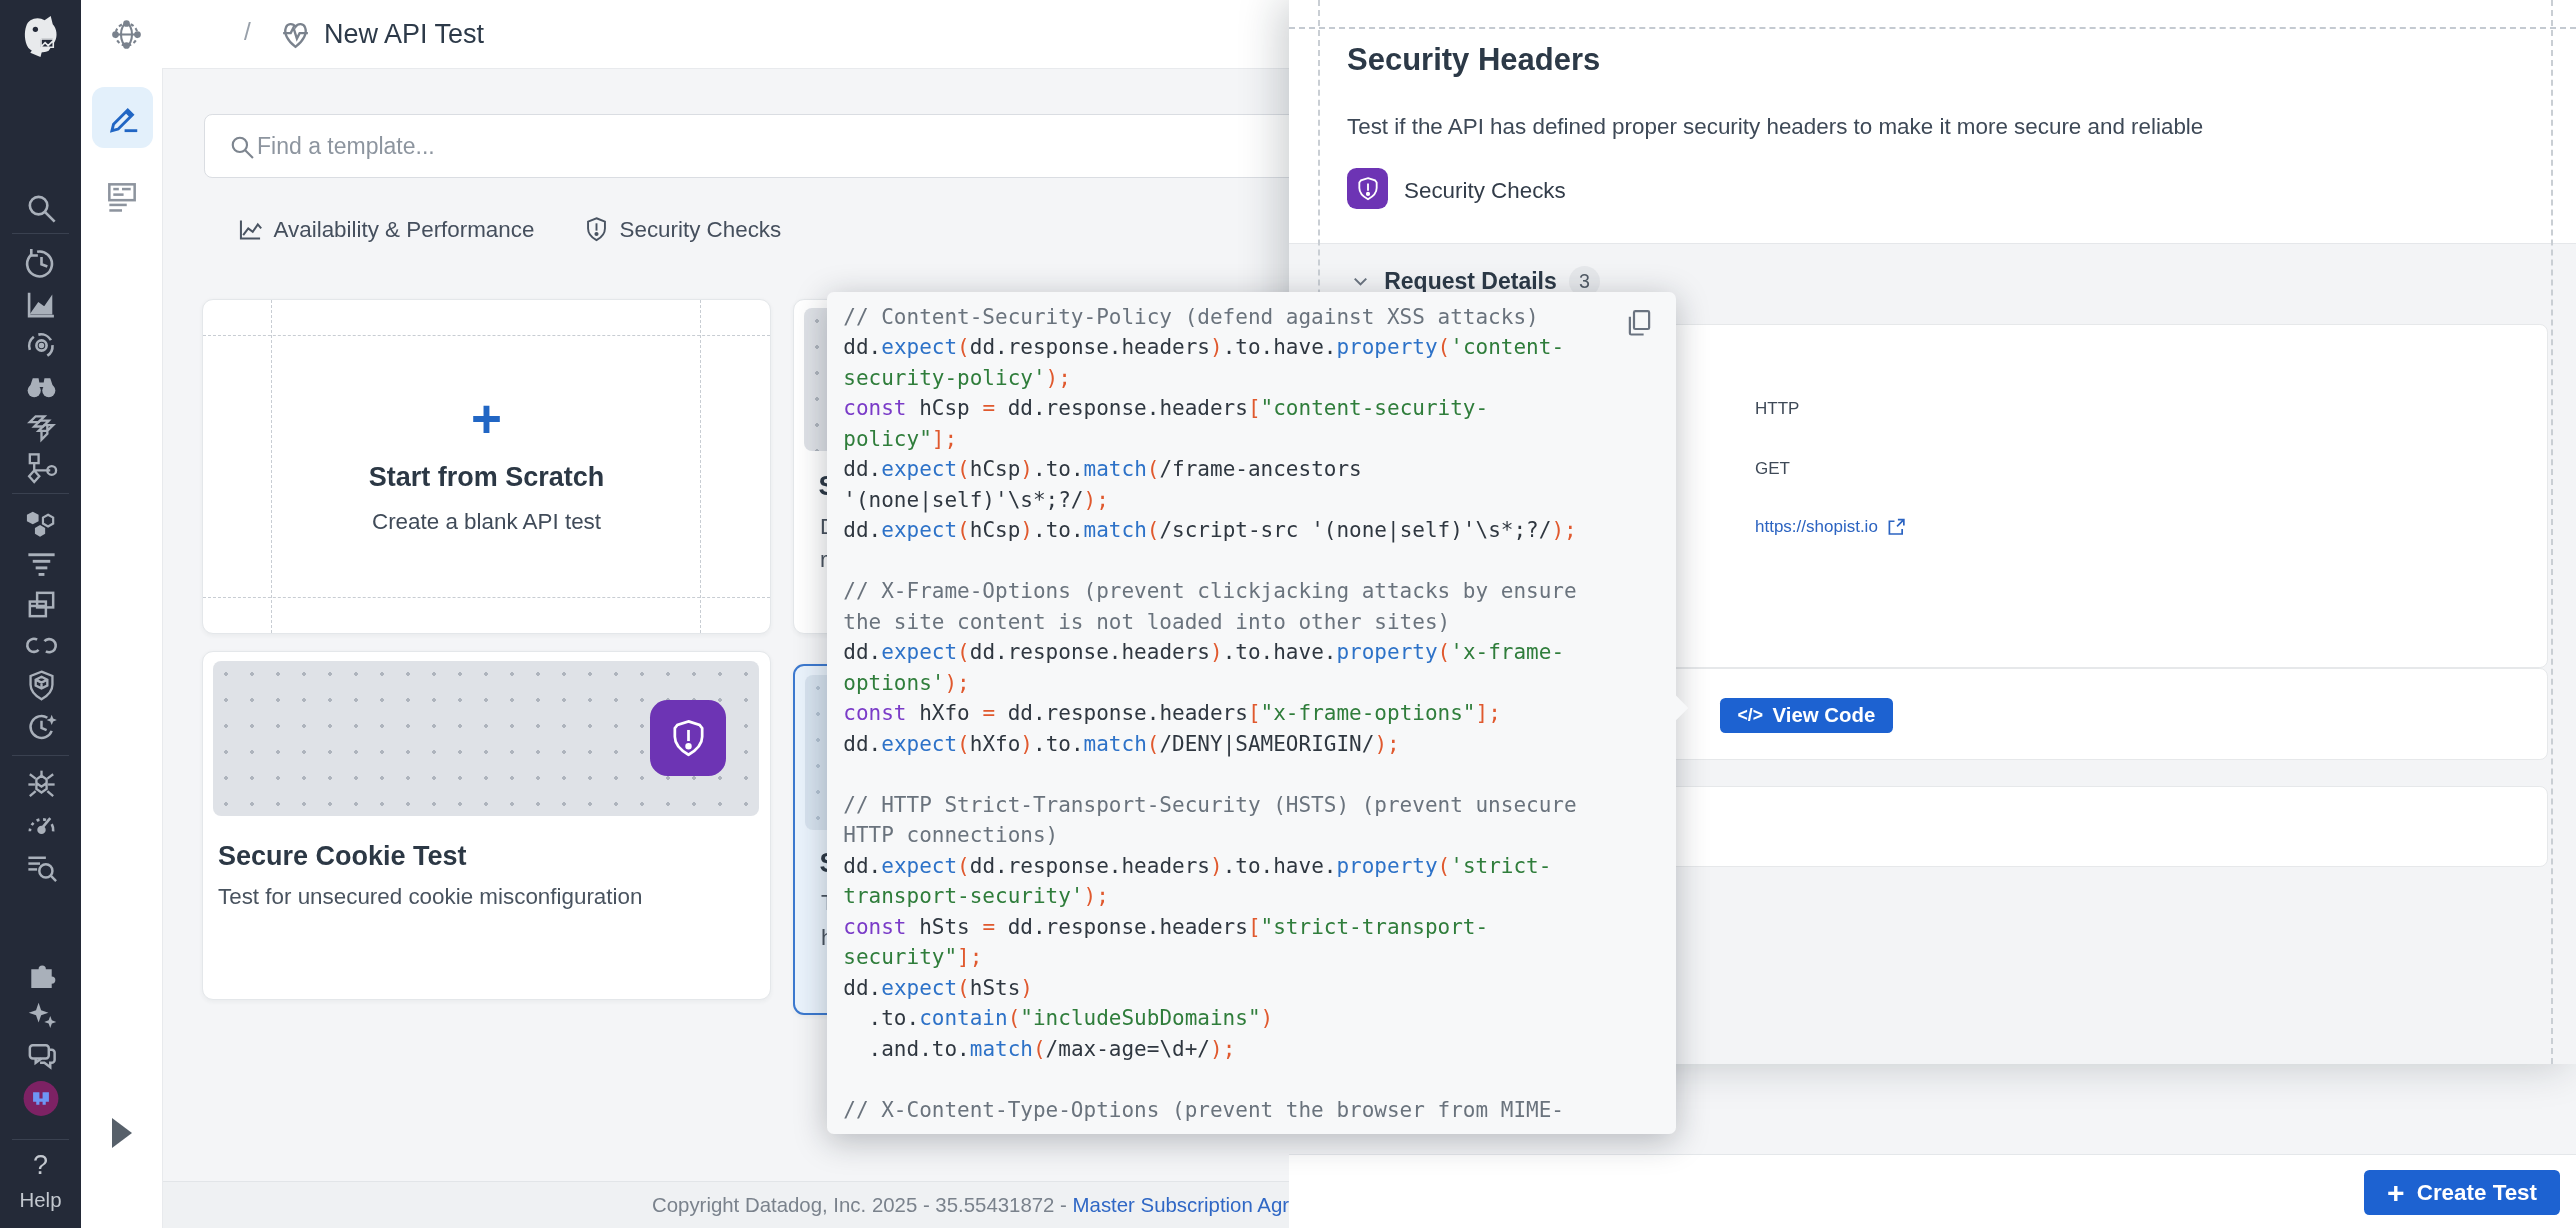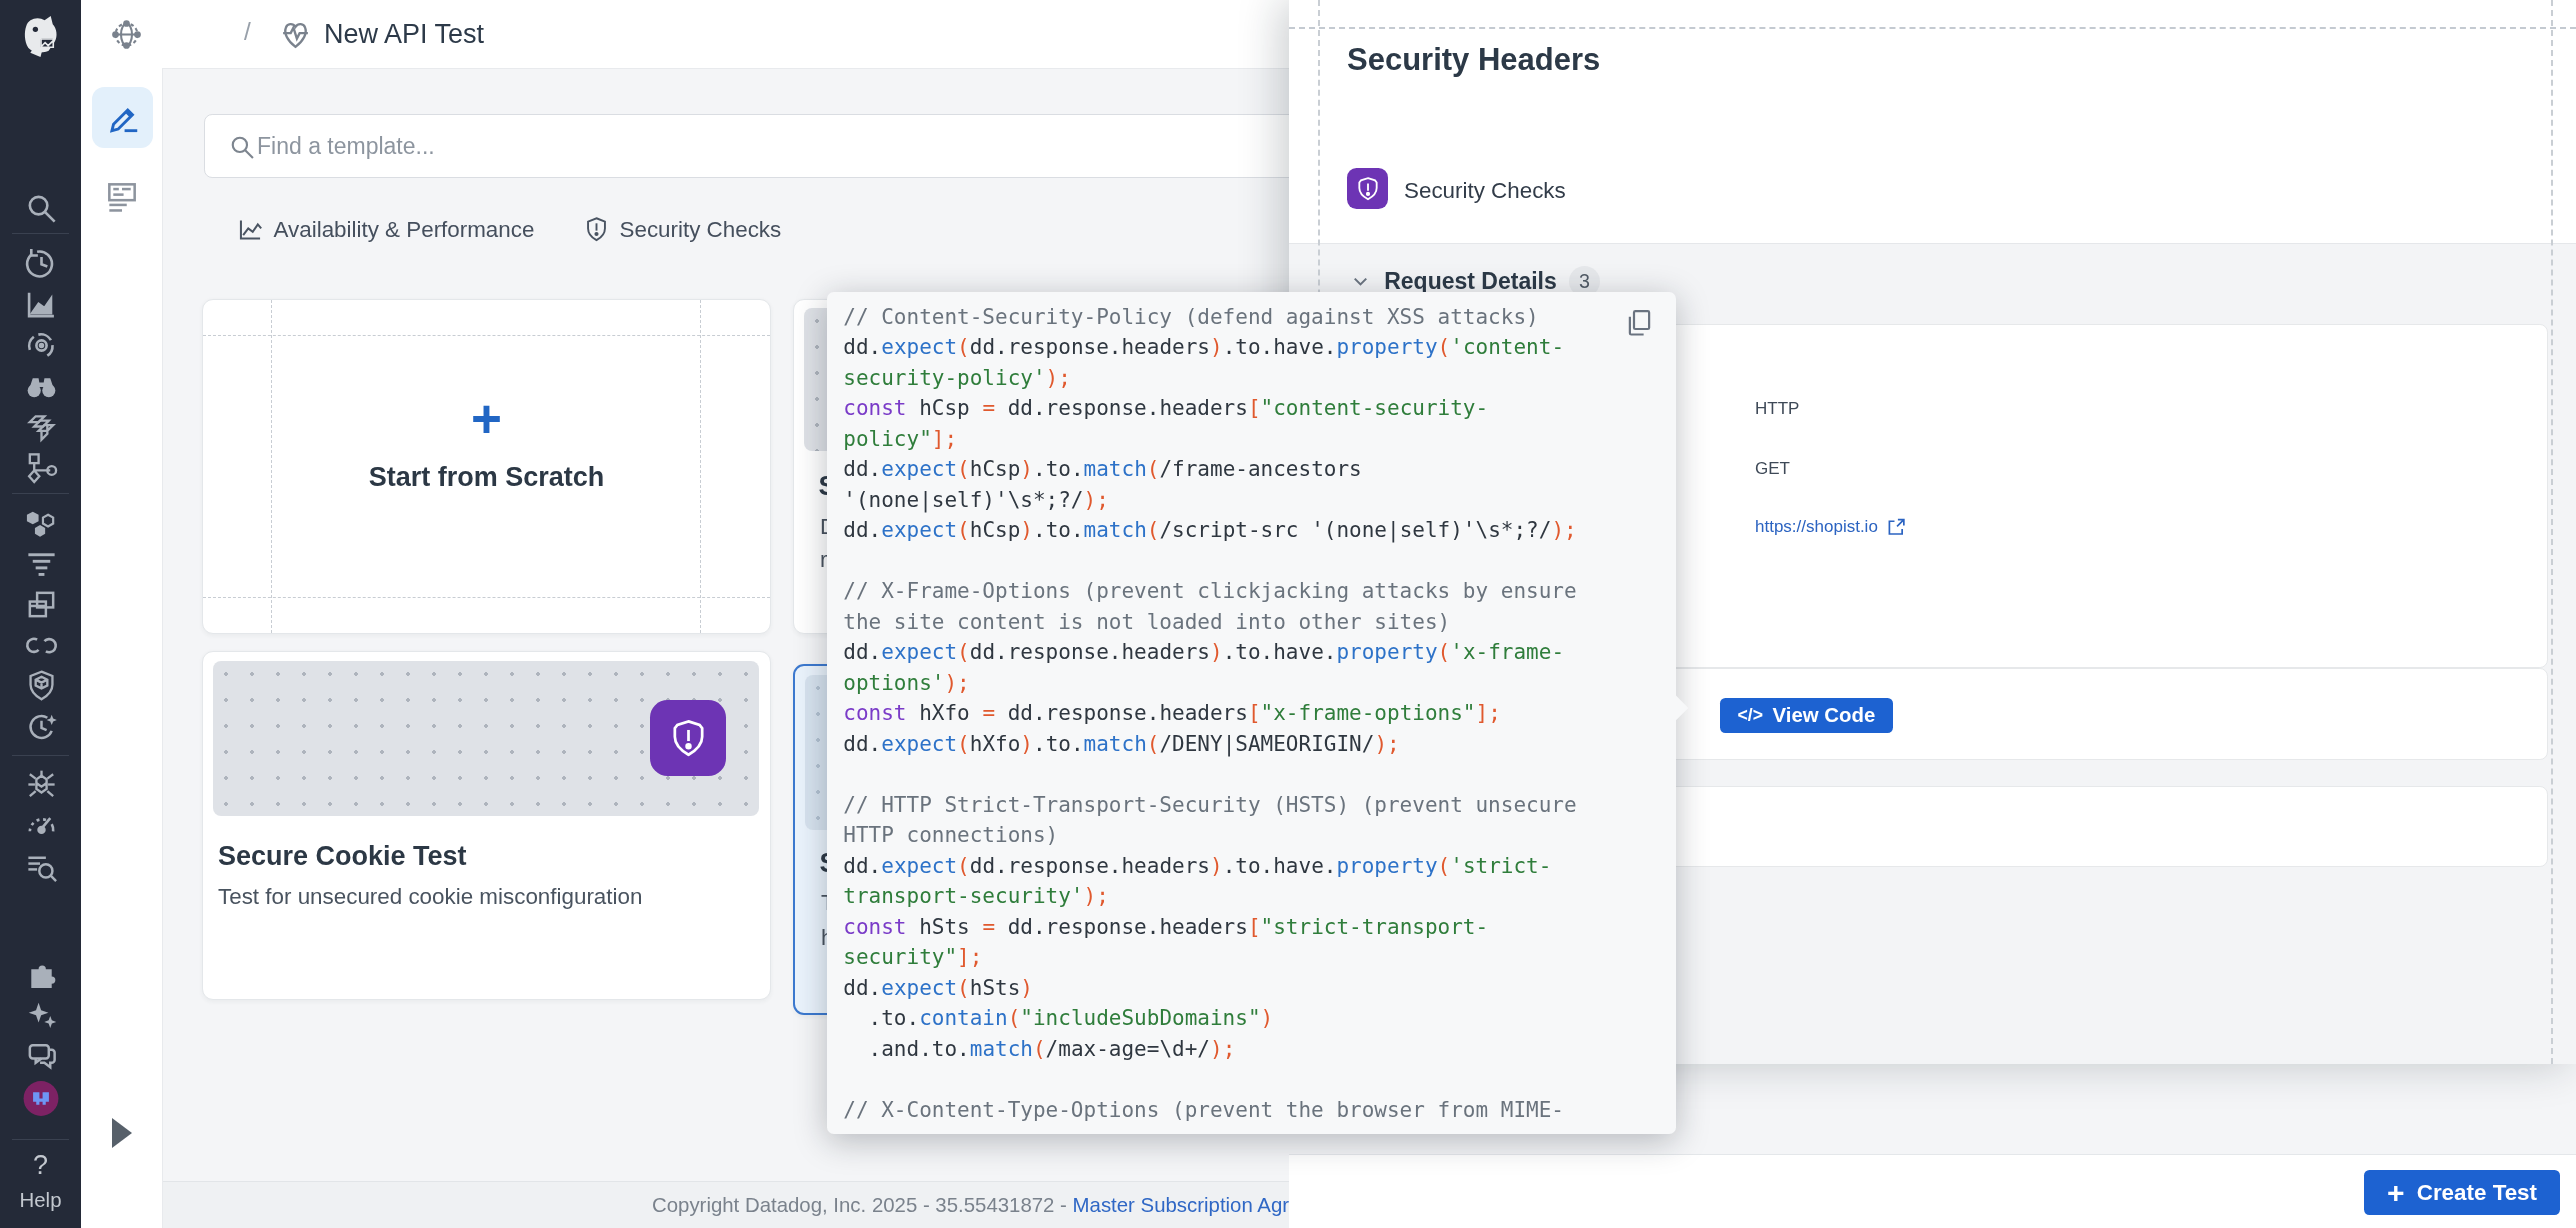--- a/index.html
+++ b/index.html
@@ -330,20 +330,21 @@
     <span>Security Checks</span>
   </div>
 
   <div id="card-scratch" class="abs card">
     <div class="blue-line" style="left:68px;"></div>
     <div class="blue-line" style="left:497px;"></div>
     <div class="blue-row" style="top:35px;"></div>
     <div class="blue-row" style="bottom:35px;"></div>
     <div id="scratch-plus" class="abs">+</div>
     <div id="scratch-title" class="abs">Start from Scratch</div>
+    <div id="scratch-desc" class="abs">Create a blank API test</div>
   </div>
 
   <div id="card-top-partial" class="abs card">
     <div class="thumb" style="left:10.2px;top:8.1px;width:546px;height:143px;"></div>
     <div class="card-title" style="left:24.4px;top:171px;">S</div>
     <div class="card-desc" style="left:26px;top:214px;">D</div>
     <div class="card-desc" style="left:26px;top:247px;">r</div>
   </div>
 
   <div id="card-cookie" class="abs card">
@@ -373,20 +374,21 @@
   </div>
 
   <div id="modal" class="abs">
     <div id="modal-header"></div>
     <div class="bp-h"></div>
     <div class="bp-v1"></div>
     <div class="bp-v2"></div>
 
     <div id="modal-title">Security Headers</div>
 
+    <div id="modal-desc">Test if the API has defined proper security headers to make it more secure and reliable</div>
     <div id="modal-cat-icon" class="purple-badge">
       <svg width="26" height="26" viewBox="0 0 48 48" fill="none" stroke="#fff" stroke-width="3.4">
           <path d="M24,4 l13,4 3,4 v10 c0,10 -9,17 -16,21 c-7,-4 -16,-11 -16,-21 v-10 l3,-4 z"></path>
           <line x1="24" y1="14" x2="24" y2="27"></line>
           <circle cx="24" cy="33" r="2.2" fill="#fff"></circle>
         </svg>
     </div>
     <div id="modal-cat-label">Security Checks</div>
 
     <div id="req-row">

